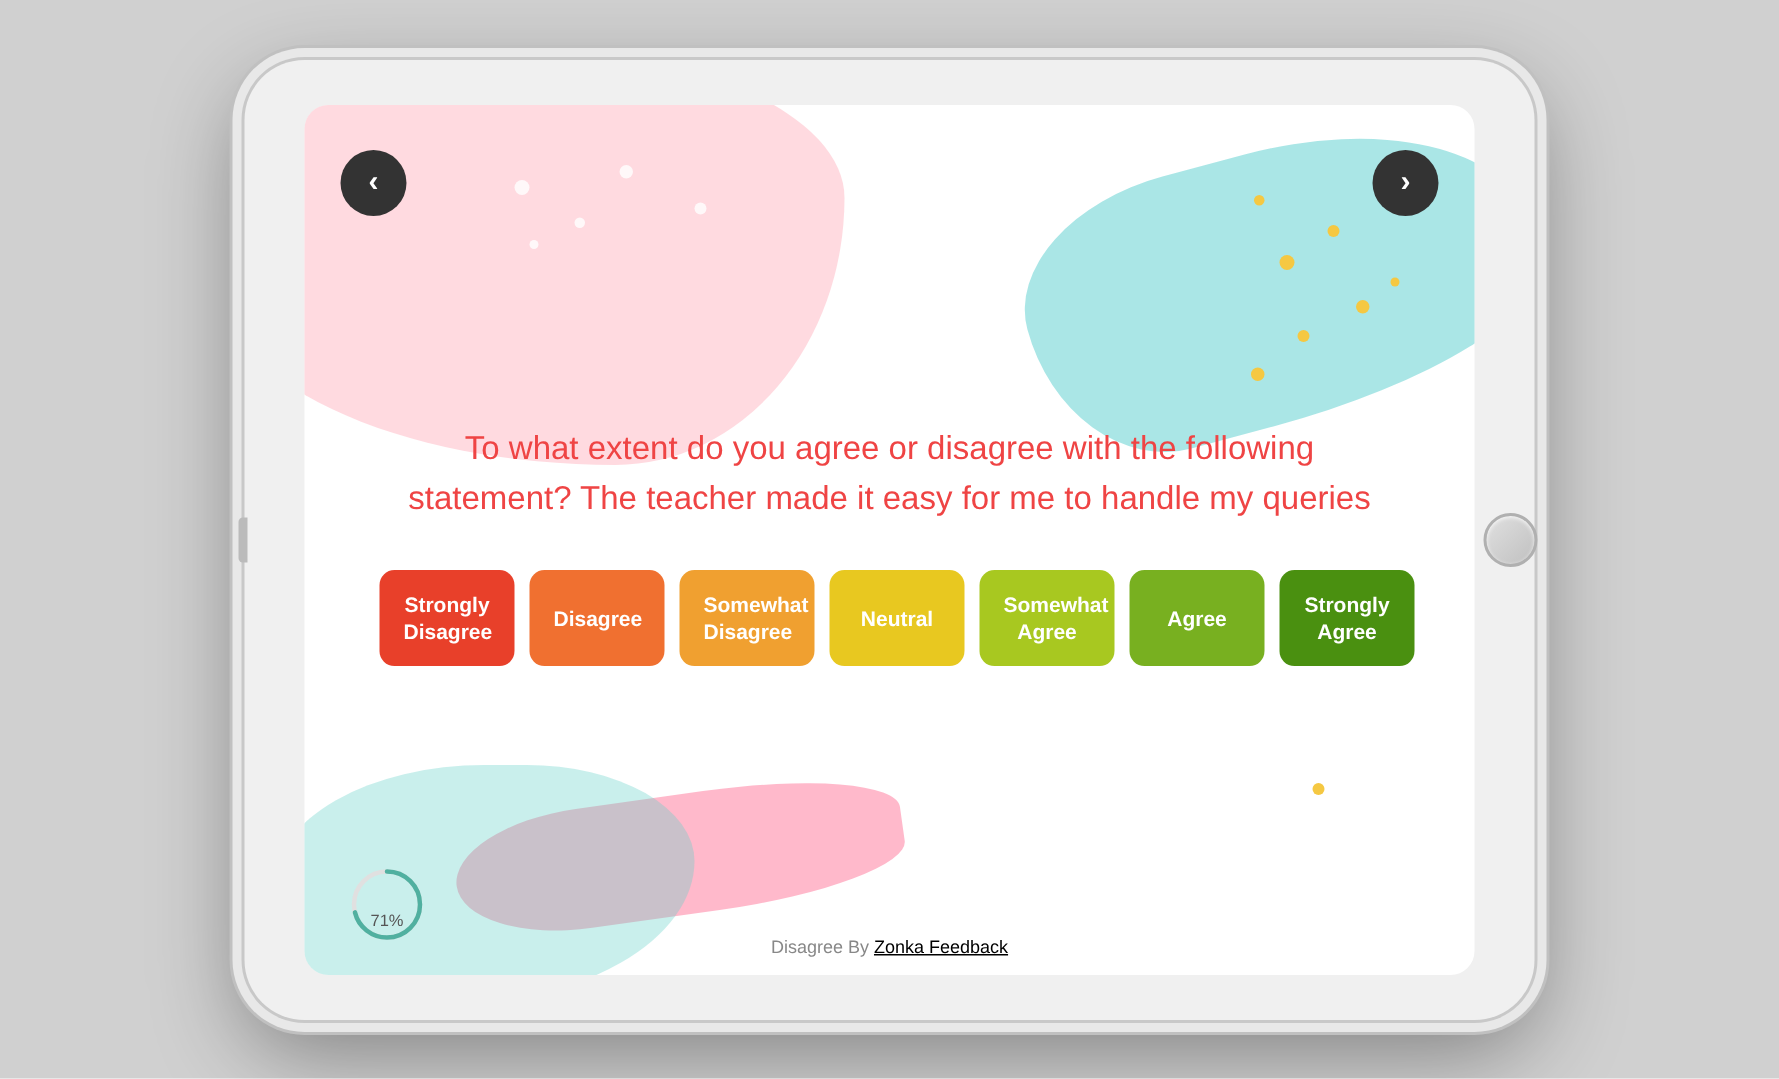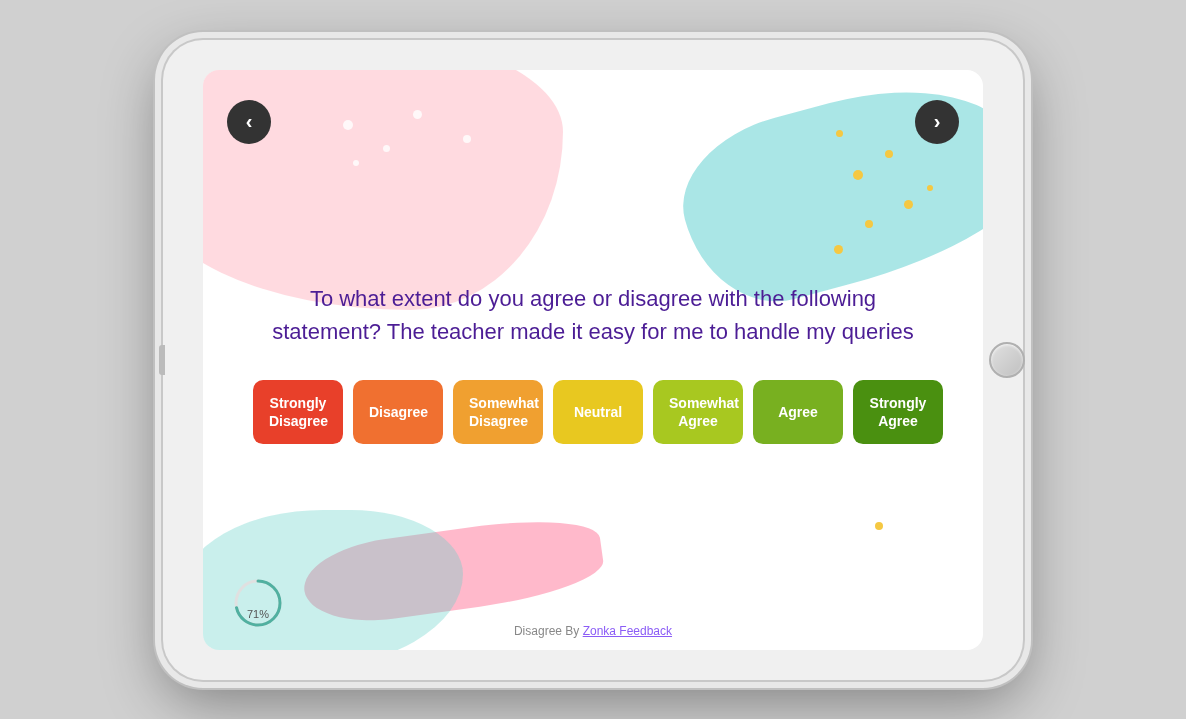--- a/index.html
+++ b/index.html
@@ -152,21 +152,21 @@
       top: 50%;
       left: 50%;
       transform: translate(-50%, -48%);
       text-align: center;
       width: 680px;
       z-index: 5;
     }
 
     .question-text {
       font-size: 22px;
-      color: #4c1d95;
+      color: #ef4444;
       line-height: 1.5;
       margin-bottom: 32px;
       font-weight: 400;
     }
 
     
     .answer-buttons {
       display: flex;
       gap: 10px;
       justify-content: space-between;
@@ -229,21 +229,21 @@
       bottom: 12px;
       left: 50%;
       transform: translateX(-50%);
       font-size: 12px;
       color: #888;
       z-index: 10;
       white-space: nowrap;
     }
 
     .footer a {
-      color: #8b5cf6;
+      color: #000000;
     }
   </style>
 </head>
 <body>
 
 <div class="tablet-frame">
   <div class="home-button"></div>
 
   <div class="screen">
 

